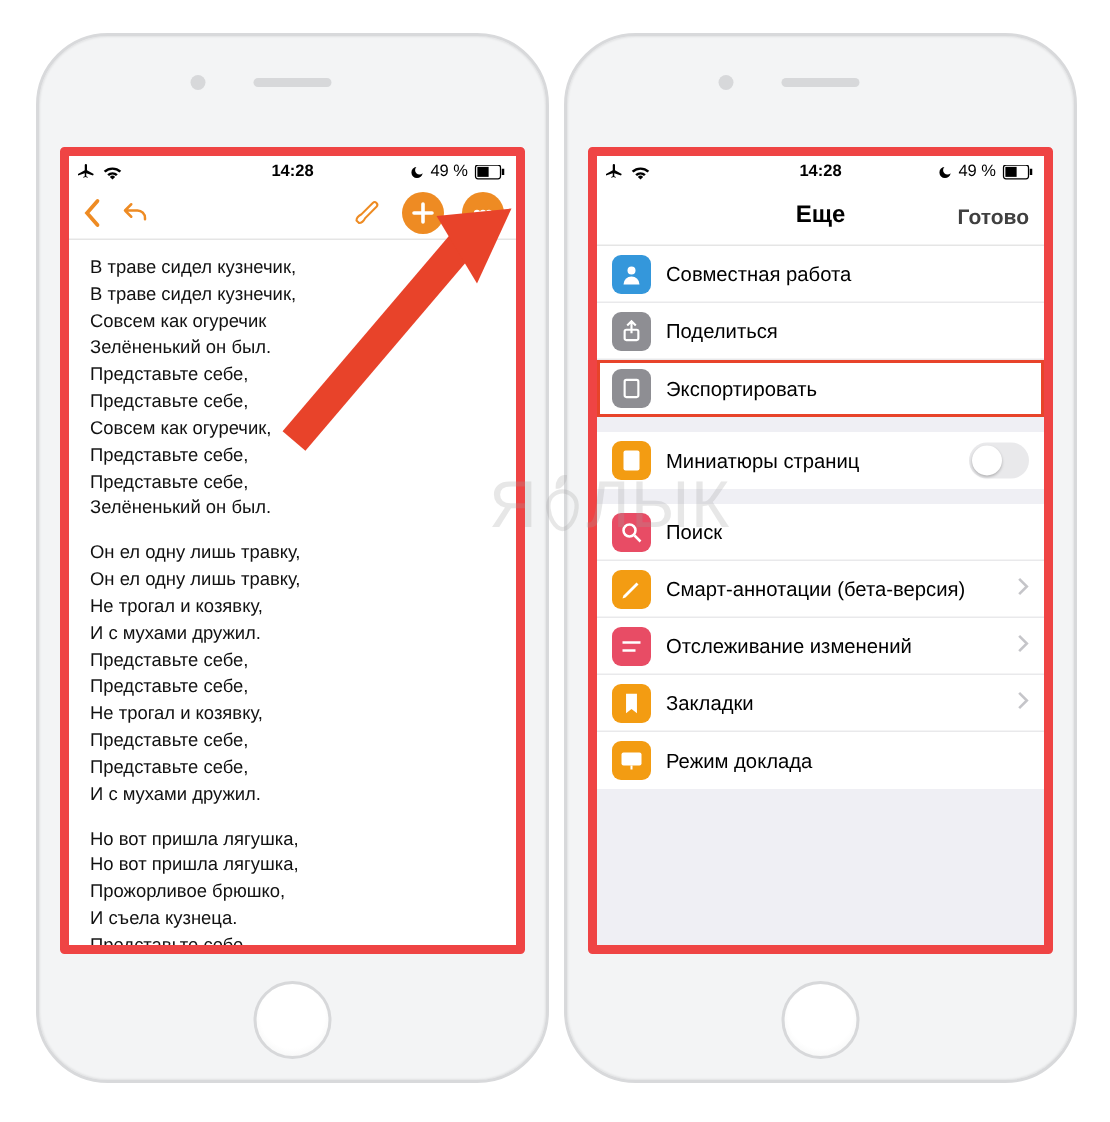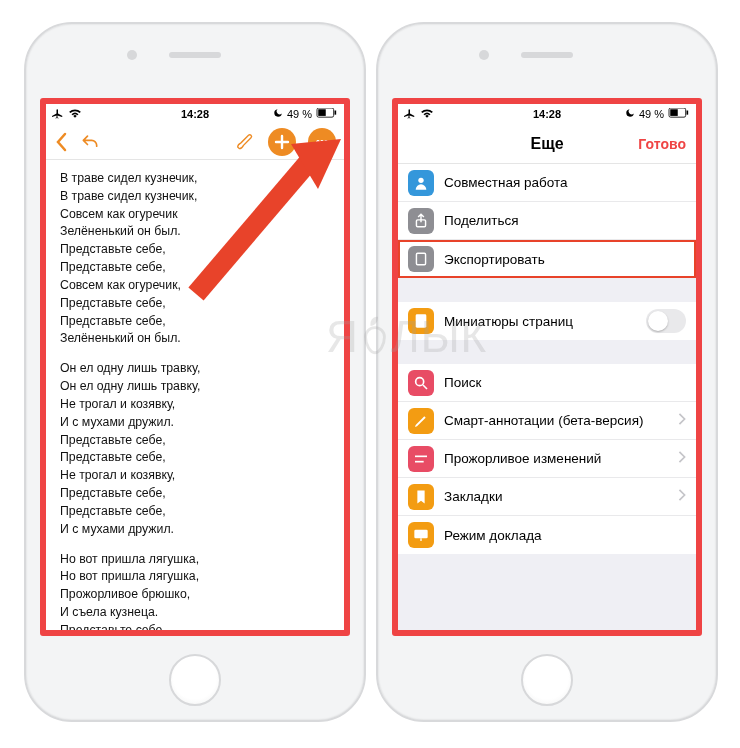--- a/index.html
+++ b/index.html
@@ -39,21 +39,21 @@
     position:absolute; top:74px; left:14px; right:14px; bottom:84px;
     background:#fff; border:6px solid #ef4444; border-radius:3px; overflow:hidden;
   }
   
   .status {
     display:flex; justify-content:space-between; align-items:center;
     height:20px; padding:0 6px; font-size:11px; color:#000;
   }
   .status .mid { position:absolute; left:50%; transform:translateX(-50%); font-weight:600;}
   .status svg { display:block; }
-  .st-left, .st-right { display:flex; align-items:flex-start; gap:4px; }
+  .st-left, .st-right { display:flex; align-items:flex-end; gap:4px; }
   
   .navbar {
     height:36px; display:flex; align-items:center; justify-content:space-between;
     padding:0 8px; border-bottom:1px solid #e5e5e5;
   }
   .nav-left, .nav-right { display:flex; align-items:center; gap:12px; }
   .navbar svg { display:block; }
   .circle-btn {
     width:28px; height:28px; border-radius:50%; background:#ee8b23;
     display:flex; align-items:center; justify-content:center;
@@ -66,23 +66,23 @@
   .doc p { margin-bottom:12px; white-space:pre-line; }
   
   .arrow {
     position:absolute; top:30px; left:130px; pointer-events:none;
   }
   
   .morehdr {
     height:40px; display:flex; align-items:center; justify-content:center;
     border-bottom:1px solid #e5e5e5; position:relative; font-weight:600;
   }
-  .donebtn { position:absolute; right:10px; color:#ef4444; font-weight:600; font-size:14px; }
+  .donebtn { position:absolute; right:10px; color:#404040; font-weight:600; font-size:14px; }
   .list { background:#efeff4; height:calc(100% - 60px); overflow:hidden; }
-  .group { margin-bottom:24px; background:#fff; }
+  .group { margin-bottom:10px; background:#fff; }
   .group:first-child { margin-top:0; }
   .row {
     display:flex; align-items:center; height:38px; padding:0 10px;
     border-bottom:1px solid #e9e9eb; font-size:13.5px; color:#000;
     position:relative;
   }
   .row:last-child { border-bottom:none; }
   .row .iconbox {
     width:26px; height:26px; border-radius:6px; margin-right:10px;
     display:flex; align-items:center; justify-content:center;
@@ -300,21 +300,21 @@
                 <path d="M1 1l6 6-6 6" stroke="currentColor" stroke-width="2" fill="none"></path>
               </svg></span>
         </div>
         <div class="row">
           <div class="iconbox" style="background:#e84c65">
               <svg width="16" height="12" viewBox="0 0 24 16">
                 <line x1="3" y1="4" x2="21" y2="4" stroke="#fff" stroke-width="2.5"></line>
                 <line x1="3" y1="12" x2="16" y2="12" stroke="#fff" stroke-width="2.5"></line>
               </svg>
             </div>
-          <span>Прожорливое изменений</span>
+          <span>Отслеживание изменений</span>
           <span class="chev"><svg viewBox="0 0 8 14">
                 <path d="M1 1l6 6-6 6" stroke="currentColor" stroke-width="2" fill="none"></path>
               </svg></span>
         </div>
         <div class="row">
           <div class="iconbox" style="background:#f39c12">
               <svg width="12" height="16" viewBox="0 0 16 22">
                 <path d="M3 2h10v18l-5-4-5 4z" fill="#fff"></path>
               </svg>
             </div>

